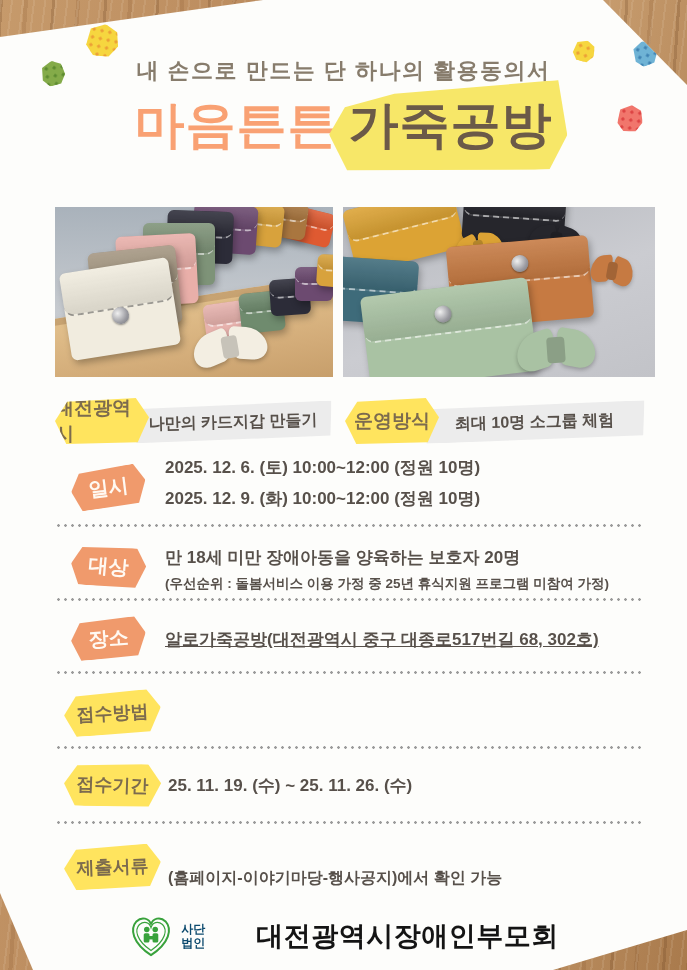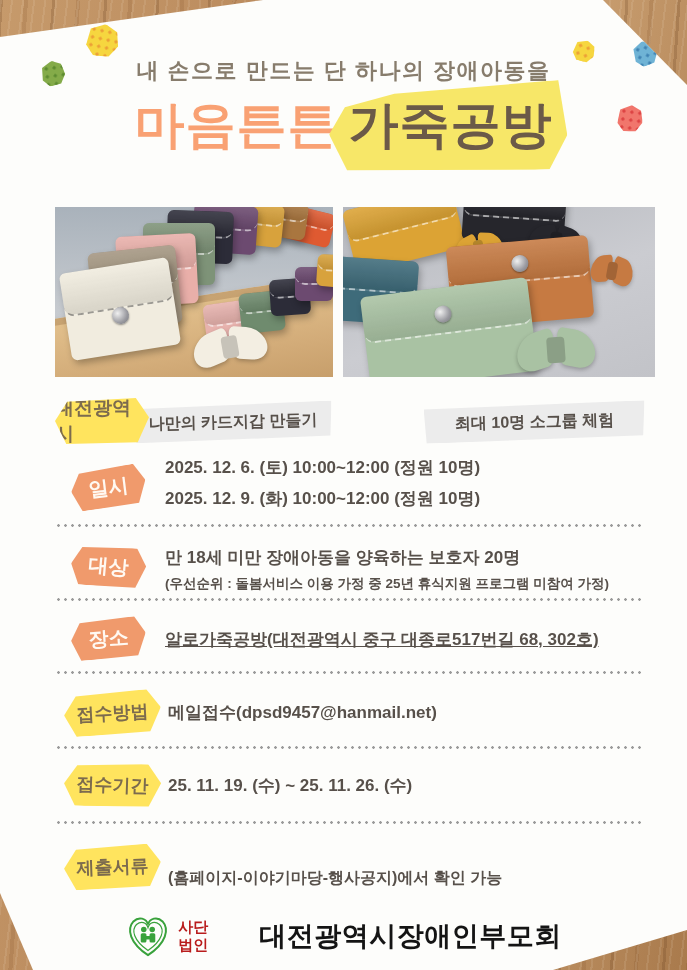--- a/index.html
+++ b/index.html
@@ -79,38 +79,38 @@
     clip-path:polygon(0% 10%,100% 0%,99% 92%,1% 100%);z-index:1;}
   .rtext{position:absolute;font-weight:800;color:#57504a;font-size:17px;white-space:nowrap;}
   .rtext.small{font-size:13.5px;}
   .dots{position:absolute;left:55px;width:586px;height:3px;
     background-image:radial-gradient(circle,#9b9b9b 1.2px,transparent 1.5px);
     background-size:7px 3px;background-repeat:repeat-x;}
 
   
   .footer{position:absolute;top:912px;left:0;width:100%;display:flex;
     justify-content:center;align-items:center;gap:7px;}
-  .org-type{font-size:15px;font-weight:bold;color:#b91c1c;line-height:1.2;text-align:right;}
+  .org-type{font-size:12px;font-weight:bold;color:#0c4a6e;line-height:1.2;text-align:right;}
   .org-name{font-size:27px;font-weight:900;color:#141414;letter-spacing:.5px;margin-left:44px;}
 </style>
 </head>
 <body>
 
 <div class="stage">
   <div class="wood"></div>
 
   <div class="paper">
 
     <div class="confetti cf1"></div>
     <div class="confetti cf2"></div>
     <div class="confetti cf3"></div>
     <div class="confetti cf4"></div>
     <div class="confetti cf5"></div>
 
-    <div class="subtitle">내 손으로 만드는 단 하나의 장애아동을</div>
+    <div class="subtitle">내 손으로 만드는 단 하나의 활용동의서</div>
     <div class="title">
       <span class="t1">마음튼튼</span><span class="t2wrap"><span class="hl-bg"></span><span class="t2text">가죽공방</span></span>
     </div>
 
     <div class="photo left">
       <div class="tray"></div>
       <div class="wallet" style="--wc:#df5a31;left:228px;top:2px;width:50px;height:34px;transform:rotate(14deg);"></div>
       <div class="wallet" style="--wc:#a9763f;left:196px;top:-6px;width:56px;height:36px;transform:rotate(8deg);"></div>
       <div class="wallet" style="--wc:#d8a23c;left:168px;top:-4px;width:60px;height:42px;transform:rotate(6deg);"></div>
       <div class="wallet" style="--wc:#6c4a70;left:138px;top:-2px;width:64px;height:48px;transform:rotate(4deg);"></div>
@@ -161,40 +161,40 @@
       <div class="bow" style="--bc:#a9c2a3;left:174px;top:118px;width:78px;height:52px;transform:rotate(-4deg);">
         <span class="lobe-l"></span>
           <span class="lobe-r"></span>
           <span class="knot"></span>
       </div>
     </div>
 
     <div class="panel" style="left:134px;top:403px;width:198px;height:38px;">나만의 카드지갑 만들기</div>
     <div class="badge yellow" style="left:55px;top:398px;width:94px;height:46px;font-size:19px;">대전광역시</div>
     <div class="panel" style="left:424px;top:403px;width:221px;height:38px;">최대 10명 소그룹 체험</div>
+    <div class="badge yellow" style="left:345px;top:398px;width:94px;height:46px;font-size:19px;">운영방식</div>
 
     <div class="badge orange" style="left:71px;top:467px;width:75px;height:41px;font-size:20px;transform:rotate(-7deg);">일시</div>
     <div class="rtext" style="left:165px;top:456px;">2025. 12. 6. (토) 10:00~12:00 (정원 10명)</div>
     <div class="rtext" style="left:165px;top:487px;">2025. 12. 9. (화) 10:00~12:00 (정원 10명)</div>
 
     <div class="dots" style="top:524px;"></div>
 
     <div class="badge orange" style="left:71px;top:546px;width:75px;height:41px;font-size:20px;transform:rotate(5deg);">대상</div>
     <div class="rtext" style="left:165px;top:546px;">만 18세 미만 장애아동을 양육하는 보호자 20명</div>
     <div class="rtext small" style="left:165px;top:575px;">(우선순위 : 돌봄서비스 이용 가정 중 25년 휴식지원 프로그램 미참여 가정)</div>
 
     <div class="dots" style="top:598px;"></div>
 
     <div class="badge orange" style="left:71px;top:618px;width:75px;height:41px;font-size:20px;transform:rotate(-4deg);">장소</div>
     <div class="rtext" style="left:165px;top:628px;text-decoration:underline;">알로가죽공방(대전광역시 중구 대종로517번길 68, 302호)</div>
 
     <div class="dots" style="top:671px;"></div>
 
     <div class="badge yellow" style="left:64px;top:691px;width:97px;height:44px;font-size:18px;transform:rotate(-3deg);">접수방법</div>
-    <div class="rtext" style="left:168px;top:701px;">메일접수(dpsd9457@hanmail.net)</div>
 
     <div class="dots" style="top:746px;"></div>
 
     <div class="badge yellow" style="left:64px;top:763px;width:97px;height:44px;font-size:18px;transform:rotate(2deg);">접수기간</div>
     <div class="rtext" style="left:168px;top:774px;">25. 11. 19. (수) ~ 25. 11. 26. (수)</div>
 
     <div class="dots" style="top:821px;"></div>
 
     <div class="badge yellow" style="left:64px;top:845px;width:97px;height:44px;font-size:18px;transform:rotate(-2deg);">제출서류</div>
     <div class="rtext" style="left:168px;top:868px;font-size:16px;text-align:center;">(홈페이지-이야기마당-행사공지)에서 확인 가능</div>

